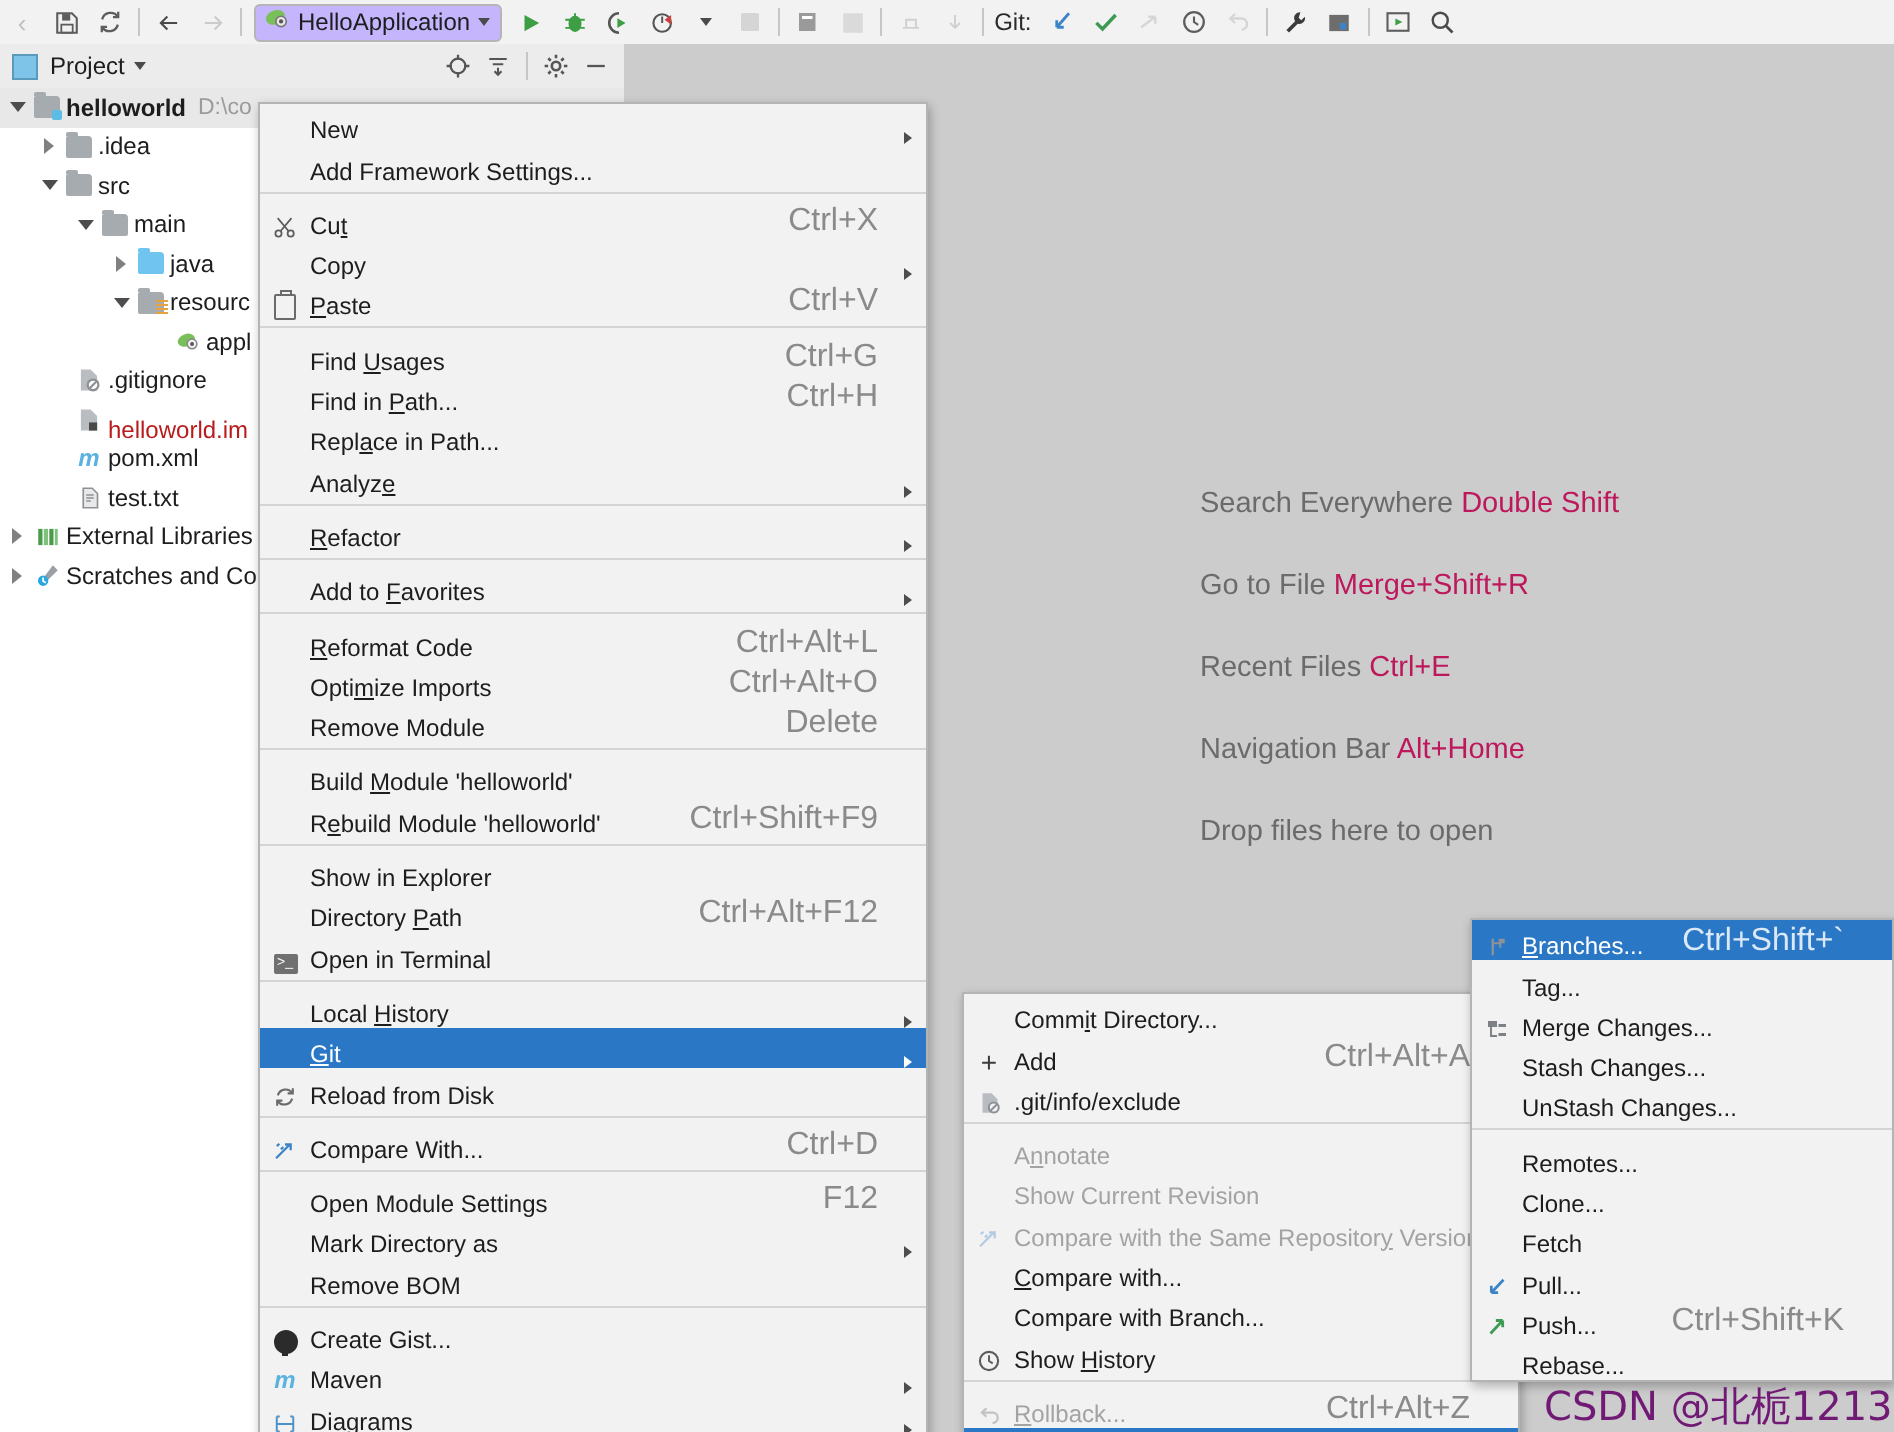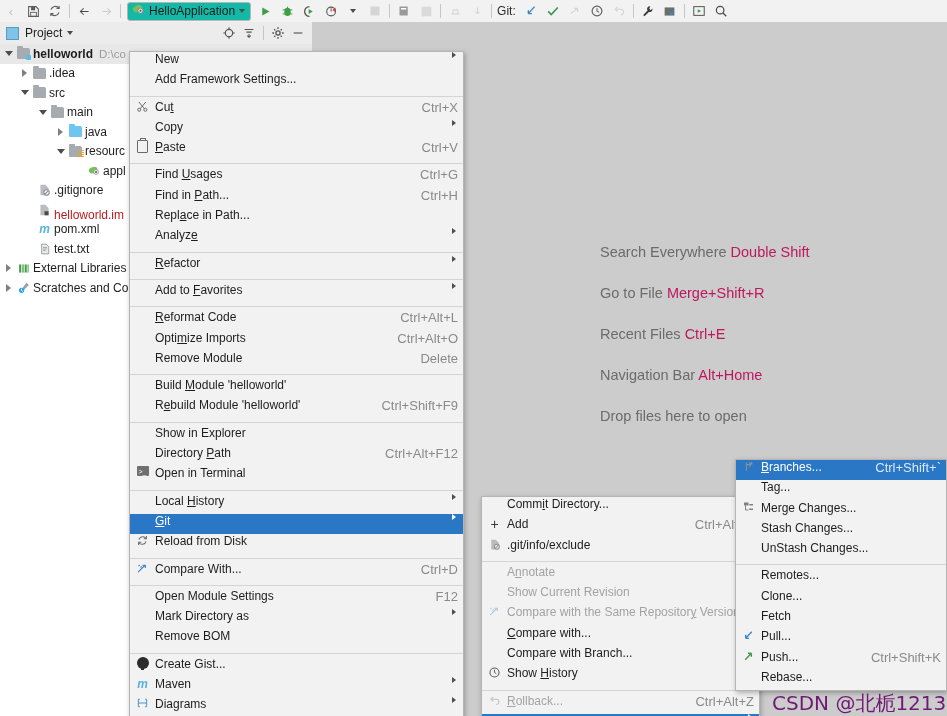--- a/index.html
+++ b/index.html
@@ -15,21 +15,21 @@
   .toolbar{
     position:absolute;left:0;top:0;width:947px;height:22px;
     background:#f2f2f2;border-bottom:1px solid #bcbcbc;
     display:flex;align-items:center;
   }
   .tb-ico{width:22px;height:20px;display:flex;align-items:center;justify-content:center;
     color:#5a5a5a;font-size:13px;line-height:1;}
   .tb-sep{width:1px;height:14px;background:#c6c6c6;margin:0 3px;}
   .tb-disabled{opacity:.32;}
   .runconfig{
-    height:17px;background:#14b8a6;border:1px solid #b5b5b5;border-radius:3px;
+    height:17px;background:#c4b5fd;border:1px solid #b5b5b5;border-radius:3px;
     display:flex;align-items:center;gap:4px;padding:0 5px 0 4px;margin:0 3px;
   }
   .runconfig .name{font-size:12px;color:#1d1d1d;}
   .caret{width:0;height:0;border-left:3.5px solid transparent;border-right:3.5px solid transparent;
     border-top:4px solid #4a4a4a;}
   .gitlabel{font-size:12px;color:#2b2b2b;margin:0 4px 0 2px;}
 
   
   .pw-header{
     position:absolute;left:0;top:22px;width:312px;height:22px;
@@ -76,26 +76,26 @@
   .wkey{color:#be185d;}
 
   
   .menu{
     position:absolute;background:#f2f2f2;
     border:1px solid #b4b4b4;
     box-shadow:1px 2px 5px rgba(0,0,0,.28);
     padding:0;
   }
   .mi{
-    height:20.3px;display:flex;align-items:flex-start;position:relative;
+    height:20.3px;display:flex;align-items:flex-end;position:relative;
     font-size:12px;color:#1d1d1d;white-space:nowrap;
   }
   .mi .mi-ico{width:25px;display:flex;align-items:center;justify-content:center;flex:0 0 25px;color:#5d5d5d;}
   .mi .mi-text{flex:1 1 auto;}
-  .mi .mi-key{color:#8a8a8a;padding-right:5px;font-size:13px;}
+  .mi .mi-key{color:#8a8a8a;padding-right:24px;font-size:16px;}
   .mi .mi-arrow{position:absolute;right:7px;width:0;height:0;
      border-top:3.5px solid transparent;border-bottom:3.5px solid transparent;border-left:4.5px solid #4d4d4d;}
   .mi.sel{background:#2a77c6;color:#ffffff;}
   .mi.sel .mi-key{color:#dbe9f7;}
   .mi.sel .mi-arrow{border-left-color:#ffffff;}
   .mi.dis,.mi.dis .mi-text{color:#a3a3a3;}
   .mi.dis .mi-ico{opacity:.35;}
   .msep{height:1px;background:#d4d4d4;margin:3px 0;}
   .u{text-decoration:underline;}
 

